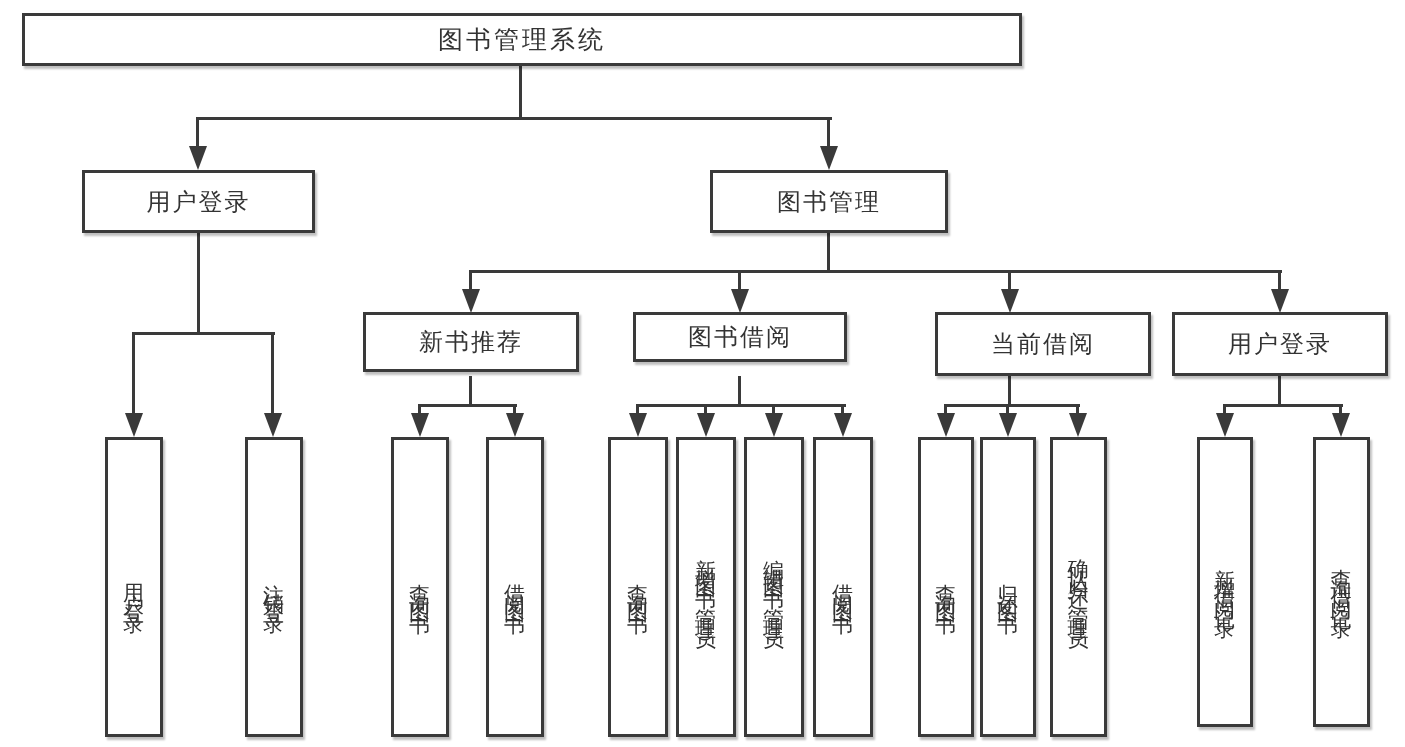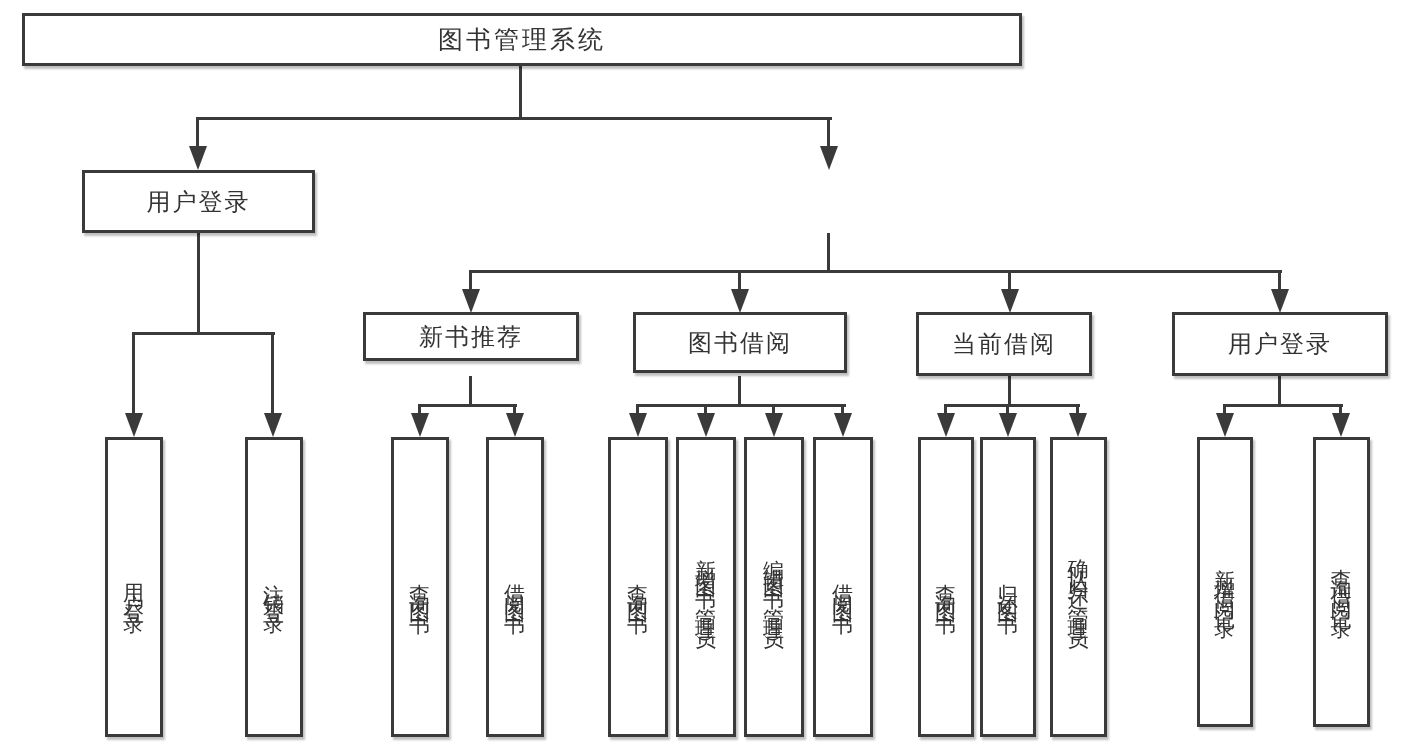--- a/index.html
+++ b/index.html
@@ -86,42 +86,43 @@
   <div class="node root" style="left:22px; top:13px; width:1000px; height:53px;">图书管理系统</div>
 
   <div class="vline" style="left:519px; top:66px; height:54px;"></div>
   <div class="hline" style="left:196px; top:117px; width:636px;"></div>
   <div class="vline" style="left:196px; top:117px; height:32px;"></div>
   <div class="vline" style="left:827px; top:117px; height:32px;"></div>
   <div class="arrow" style="left:189px; top:146px;"></div>
   <div class="arrow" style="left:820px; top:146px;"></div>
 
   <div class="node" style="left:82px; top:170px; width:233px; height:63px;">用户登录</div>
+  <div class="node" style="left:710px; top:170px; width:238px; height:63px;">图书管理</div>
 
   <div class="vline" style="left:197px; top:233px; height:101px;"></div>
   <div class="hline" style="left:132px; top:332px; width:143px;"></div>
   <div class="vline" style="left:132px; top:332px; height:84px;"></div>
   <div class="vline" style="left:271px; top:332px; height:84px;"></div>
   <div class="arrow" style="left:125px; top:413px;"></div>
   <div class="arrow" style="left:264px; top:413px;"></div>
 
   <div class="vline" style="left:827px; top:233px; height:40px;"></div>
   <div class="hline" style="left:469px; top:270px; width:813px;"></div>
   <div class="vline" style="left:469px; top:270px; height:22px;"></div>
   <div class="vline" style="left:738px; top:270px; height:22px;"></div>
   <div class="vline" style="left:1008px; top:270px; height:22px;"></div>
   <div class="vline" style="left:1278px; top:270px; height:22px;"></div>
   <div class="arrow" style="left:462px; top:289px;"></div>
   <div class="arrow" style="left:731px; top:289px;"></div>
   <div class="arrow" style="left:1001px; top:289px;"></div>
   <div class="arrow" style="left:1271px; top:289px;"></div>
 
-  <div class="node" style="left:363px; top:312px; width:216px; height:49px;">新书推荐</div>
-  <div class="node" style="left:633px; top:312px; width:214px; height:61px;">图书借阅</div>
-  <div class="node" style="left:916px; top:312px; width:176px; height:64px;">当前借阅</div>
+  <div class="node" style="left:363px; top:312px; width:216px; height:60px;">新书推荐</div>
+  <div class="node" style="left:633px; top:312px; width:214px; height:50px;">图书借阅</div>
+  <div class="node" style="left:935px; top:312px; width:216px; height:64px;">当前借阅</div>
   <div class="node" style="left:1172px; top:312px; width:216px; height:64px;">用户登录</div>
 
   <div class="vline" style="left:469px; top:376px; height:30px;"></div>
   <div class="hline" style="left:418px; top:404px; width:99px;"></div>
   <div class="vline" style="left:418px; top:404px; height:11px;"></div>
   <div class="vline" style="left:513px; top:404px; height:11px;"></div>
   <div class="arrow" style="left:411px; top:413px;"></div>
   <div class="arrow" style="left:506px; top:413px;"></div>
 
   <div class="vline" style="left:738px; top:376px; height:30px;"></div>

